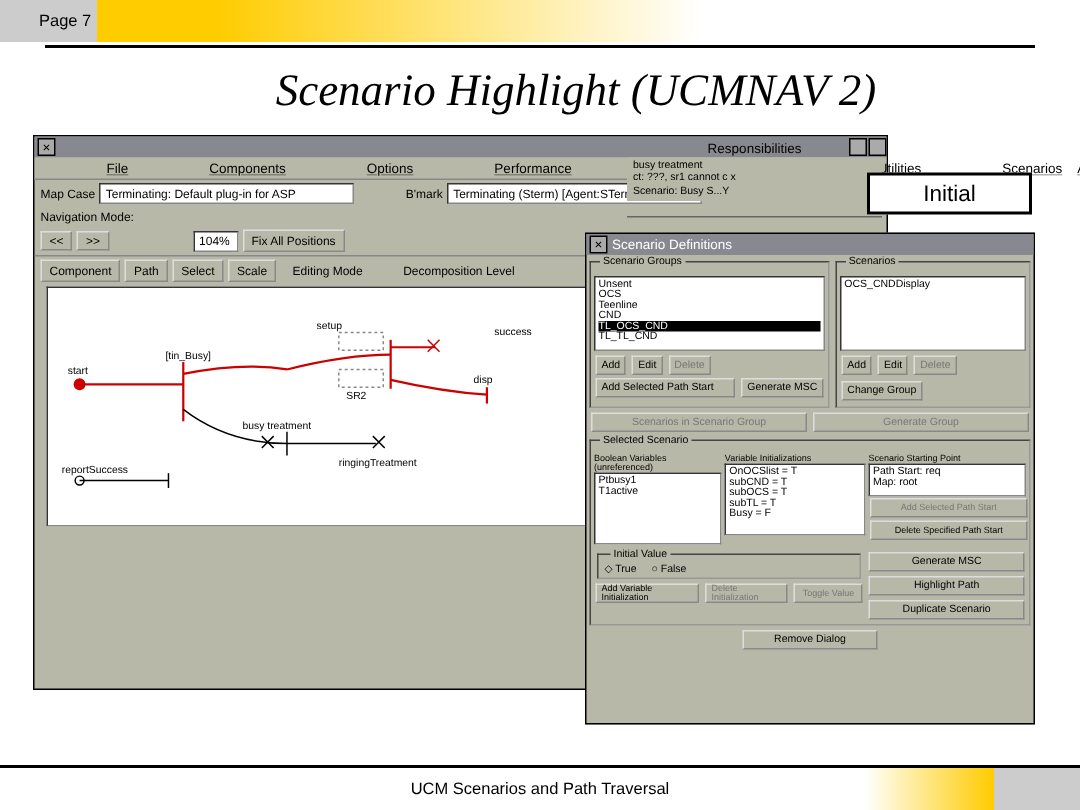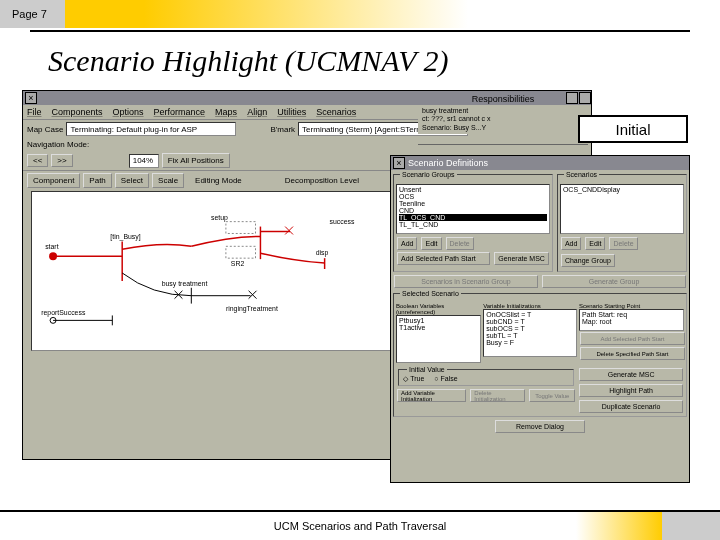--- a/index.html
+++ b/index.html
@@ -13,28 +13,29 @@
   }
   .top-strip {
     height: 28px;
     background: linear-gradient(to right, #ccc 0%, #ccc 9%, #ffcc00 9%, #ffcc00 20%, #fff 65%);
     display: flex;
     align-items: center;
   }
   .page-label {
     font-size: 11px;
     color: #000;
-    margin-left: 12px;
+    margin-left: 26px;
   }
   .rule { border-top: 2px solid #000; margin: 2px 30px 0 30px; }
   .title {
     font-size: 30px;
     font-style: italic;
     font-family: "Times New Roman", serif;
     margin: 12px 0 6px 48px;
+    text-align: center;
   }
 
   
   .nav-win {
     position: absolute;
     left: 22px;
     top: 90px;
     width: 570px;
     height: 370px;
     background: #b8b8a8;
@@ -67,21 +68,21 @@
     margin-left: 1px;
   }
   .menubar {
     background: #b8b8a8;
     display: flex;
     padding: 2px 4px;
     gap: 10px;
     font-size: 9px;
     border-bottom: 1px solid #888;
   }
-  .menubar span { text-decoration: underline; text-decoration-color: rgba(0,0,0,0.3); }
+  .menubar span { text-decoration: underline; text-decoration-color: rgba(0,0,0,0.3); margin-left: 44px; }
   .row {
     display: flex;
     align-items: center;
     padding: 2px 4px;
     gap: 3px;
     font-size: 8px;
   }
   .lbl { font-size: 8px; }
   .field {
     background: #fff;
@@ -261,21 +262,21 @@
     <span style="width:50px"></span>
     <span class="field" style="width:30px">104%</span>
     <span class="btn">Fix All Positions</span>
   </div>
   <div class="row" style="border-top:1px solid #888">
     <span class="btn">Component</span>
     <span class="btn">Path</span>
     <span class="btn">Select</span>
     <span class="btn">Scale</span>
     <span class="lbl" style="margin-left:8px">Editing Mode</span>
-    <span class="lbl" style="margin-left:40px">Decomposition Level</span>
+    <span class="lbl" style="margin-left:24px">Decomposition Level</span>
   </div>
 
   <div class="resp-panel">
     <div class="hdr">Responsibilities</div>
     <div class="body">
       <div>busy treatment</div>
       <div>ct: ???, sr1 cannot c x</div>
       <div>Scenario: Busy S...Y</div>
     </div>
   </div>

